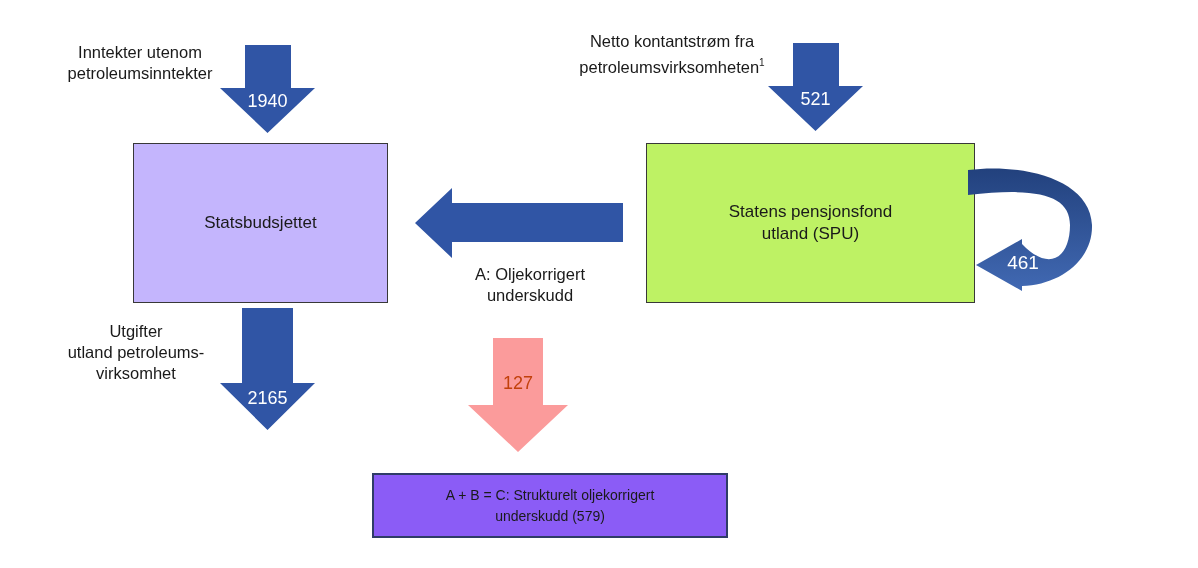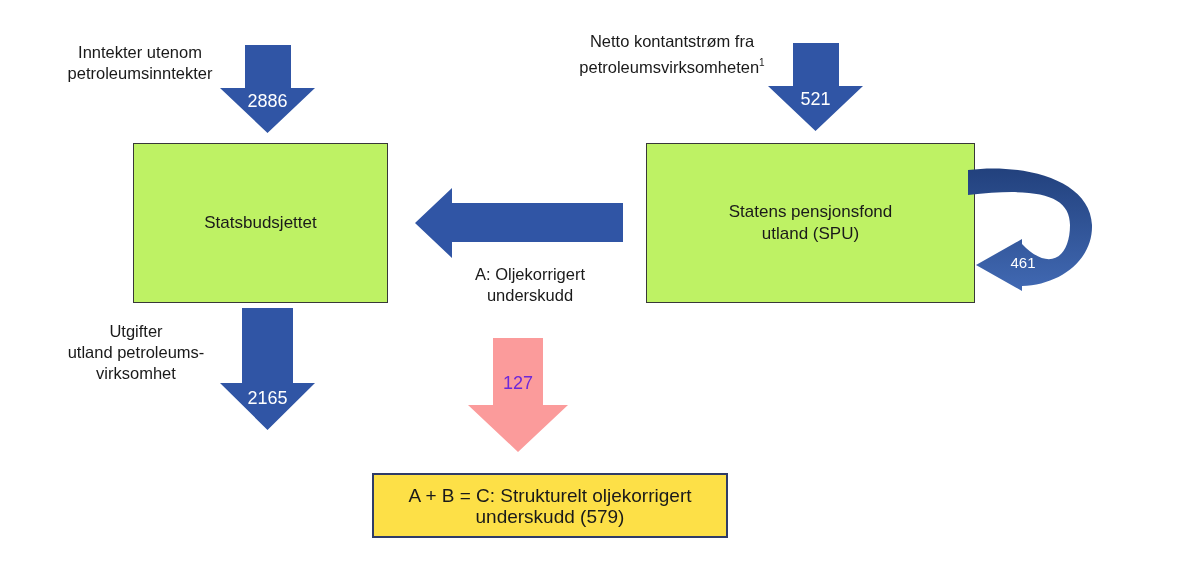--- a/index.html
+++ b/index.html
@@ -10,46 +10,46 @@
     font-family:"Liberation Sans","DejaVu Sans",sans-serif;
     color:#1a1a1a;
     overflow:hidden;
   }
   .abs{position:absolute;}
   .lbl{font-size:16.5px;line-height:21px;text-align:center;}
   .num{
     font-size:18px;line-height:20px;text-align:center;
     color:#ffffff;font-weight:400;
   }
-  .num-dark{color:#6d28d9;}
+  .num-dark{color:#c2410c;}
   .node{
     box-sizing:border-box;
     display:flex;align-items:center;justify-content:center;
     text-align:center;font-size:17px;line-height:22px;
   }
-  .node-stats{background:#bef264;border:1.6px solid #383838;}
+  .node-stats{background:#c4b5fd;border:1.6px solid #383838;}
   .node-spu{background:#bef264;border:1.6px solid #383838;}
-  .node-result{background:#fde047;border:2px solid #2F3C68;font-size:19px;line-height:21px;}
+  .node-result{background:#8b5cf6;border:2px solid #2F3C68;font-size:14px;line-height:21px;}
   svg{display:block;}
   sup{font-size:10px;}
 </style>
 </head>
 <body>
 
 <div class="canvas">
 
   <div class="abs lbl" style="left:20px;top:42px;width:240px;">
     <div>Inntekter utenom</div>
     <div>petroleumsinntekter</div>
   </div>
 
   <svg class="abs" style="left:220px;top:45px;" width="95" height="88" viewBox="0 0 95 88">
     <polygon points="25,0 71,0 71,43 95,43 47.5,88 0,43 25,43" fill="#3055A5"></polygon>
   </svg>
-  <div class="abs num" style="left:220px;top:91px;width:95px;">2886</div>
+  <div class="abs num" style="left:220px;top:91px;width:95px;">1940</div>
 
   <div class="abs lbl" style="left:548px;top:31px;width:248px;">
     <div>Netto kontantstrøm fra</div>
     <div><span>petroleumsvirksomheten</span><sup>1</sup></div>
   </div>
 
   <svg class="abs" style="left:768px;top:43px;" width="95" height="88" viewBox="0 0 95 88">
     <polygon points="25,0 71,0 71,43 95,43 47.5,88 0,43 25,43" fill="#3055A5"></polygon>
   </svg>
   <div class="abs num" style="left:768px;top:89px;width:95px;">521</div>
@@ -85,21 +85,21 @@
     <path d="M 0 5
              C 55 -2, 122 14, 124 60
              C 125 95, 92 120, 54 121
              L 54 126
              L 8 100
              L 54 74
              L 54 79
              C 82 108, 102 92, 102 60
              C 102 30, 70 22, 0 30 Z" fill="url(#curveGrad)"></path>
   </svg>
-  <div class="abs num" style="left:995px;top:253px;width:56px;font-size:15px;">461</div>
+  <div class="abs num" style="left:995px;top:253px;width:56px;font-size:19px;">461</div>
 
   <div class="abs lbl" style="left:36px;top:321px;width:200px;">
     <div>Utgifter</div>
     <div>utland petroleums-</div>
     <div>virksomhet</div>
   </div>
 
   <svg class="abs" style="left:220px;top:308px;" width="95" height="122" viewBox="0 0 95 122">
     <polygon points="22,0 73,0 73,75 95,75 47.5,122 0,75 22,75" fill="#3055A5"></polygon>
   </svg>

